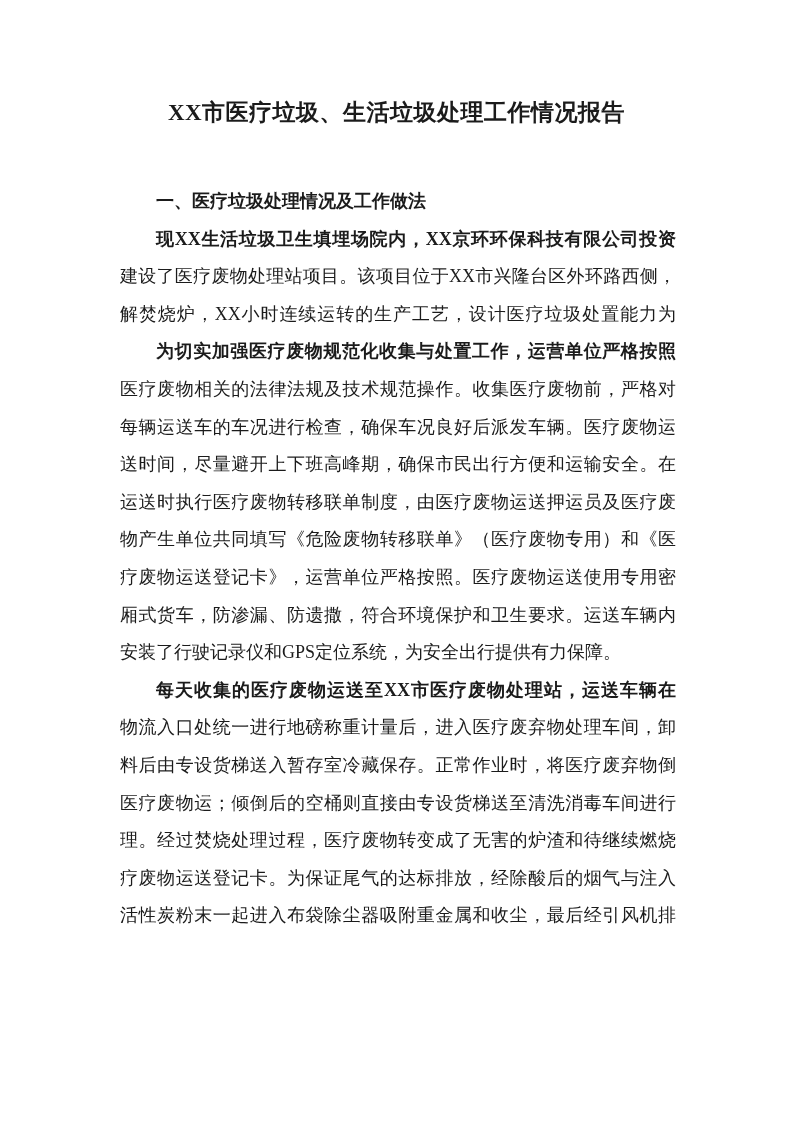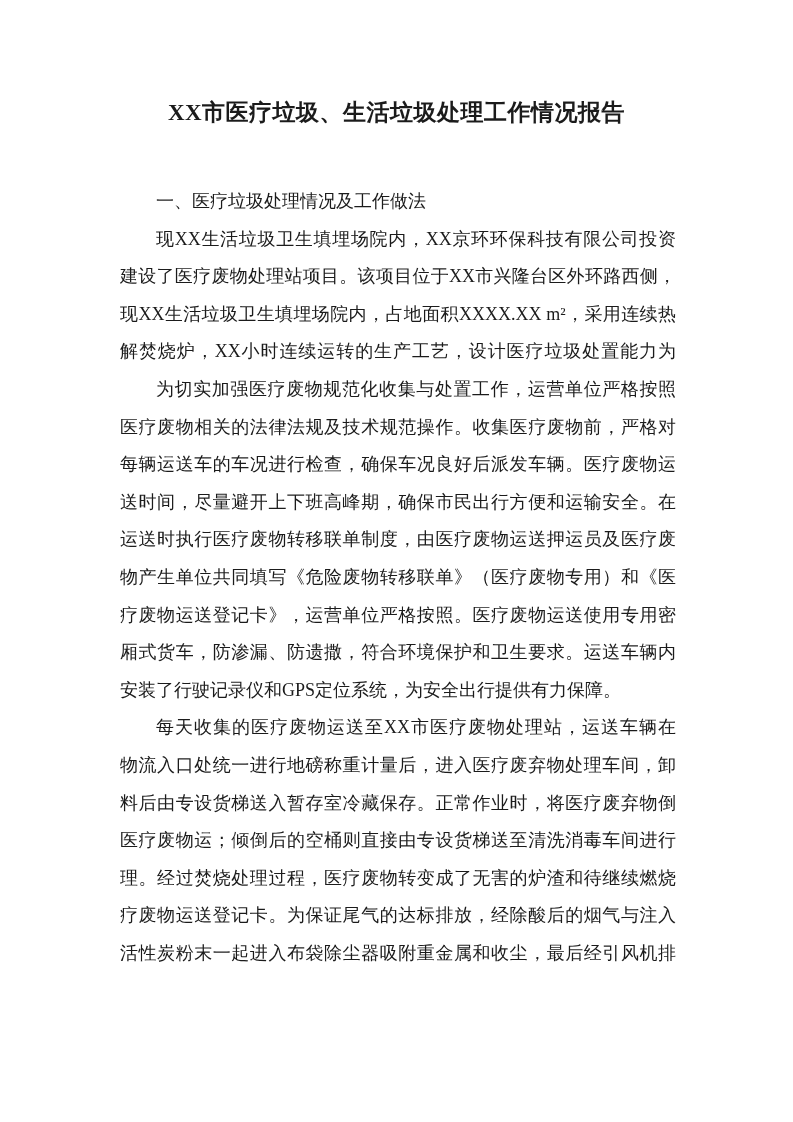--- a/index.html
+++ b/index.html
@@ -41,36 +41,36 @@
     height: 37.6px;
     overflow: hidden;
     text-align: left;
   }
   .bline.fill {
     text-align: justify;
     text-align-last: justify;
   }
   .bline.first {
     text-indent: 2em;
+    font-weight: bold;
   }
 </style>
 </head>
 <body>
 
 <div class="page">
 
   <h1 class="doc-title">XX市医疗垃圾、生活垃圾处理工作情况报告</h1>
 
   <div class="doc-body">
 
     <div class="bline first">一、医疗垃圾处理情况及工作做法</div>
 
     <div class="bline first fill">现XX生活垃圾卫生填埋场院内，XX京环环保科技有限公司投资</div>
     <div class="bline fill">建设了医疗废物处理站项目。该项目位于XX市兴隆台区外环路西侧，</div>
-    <div class="bline fill">现XX生活垃圾卫生填埋场院内，占地面积XXXX.XX m²，采用连续热</div>
     <div class="bline fill">解焚烧炉，XX小时连续运转的生产工艺，设计医疗垃圾处置能力为</div>
 
     <div class="bline first fill">为切实加强医疗废物规范化收集与处置工作，运营单位严格按照</div>
     <div class="bline fill">医疗废物相关的法律法规及技术规范操作。收集医疗废物前，严格对</div>
     <div class="bline fill">每辆运送车的车况进行检查，确保车况良好后派发车辆。医疗废物运</div>
     <div class="bline fill">送时间，尽量避开上下班高峰期，确保市民出行方便和运输安全。在</div>
     <div class="bline fill">运送时执行医疗废物转移联单制度，由医疗废物运送押运员及医疗废</div>
     <div class="bline fill">物产生单位共同填写《危险废物转移联单》（医疗废物专用）和《医</div>
     <div class="bline fill">疗废物运送登记卡》，运营单位严格按照。医疗废物运送使用专用密闭</div>
     <div class="bline fill">厢式货车，防渗漏、防遗撒，符合环境保护和卫生要求。运送车辆内</div>

